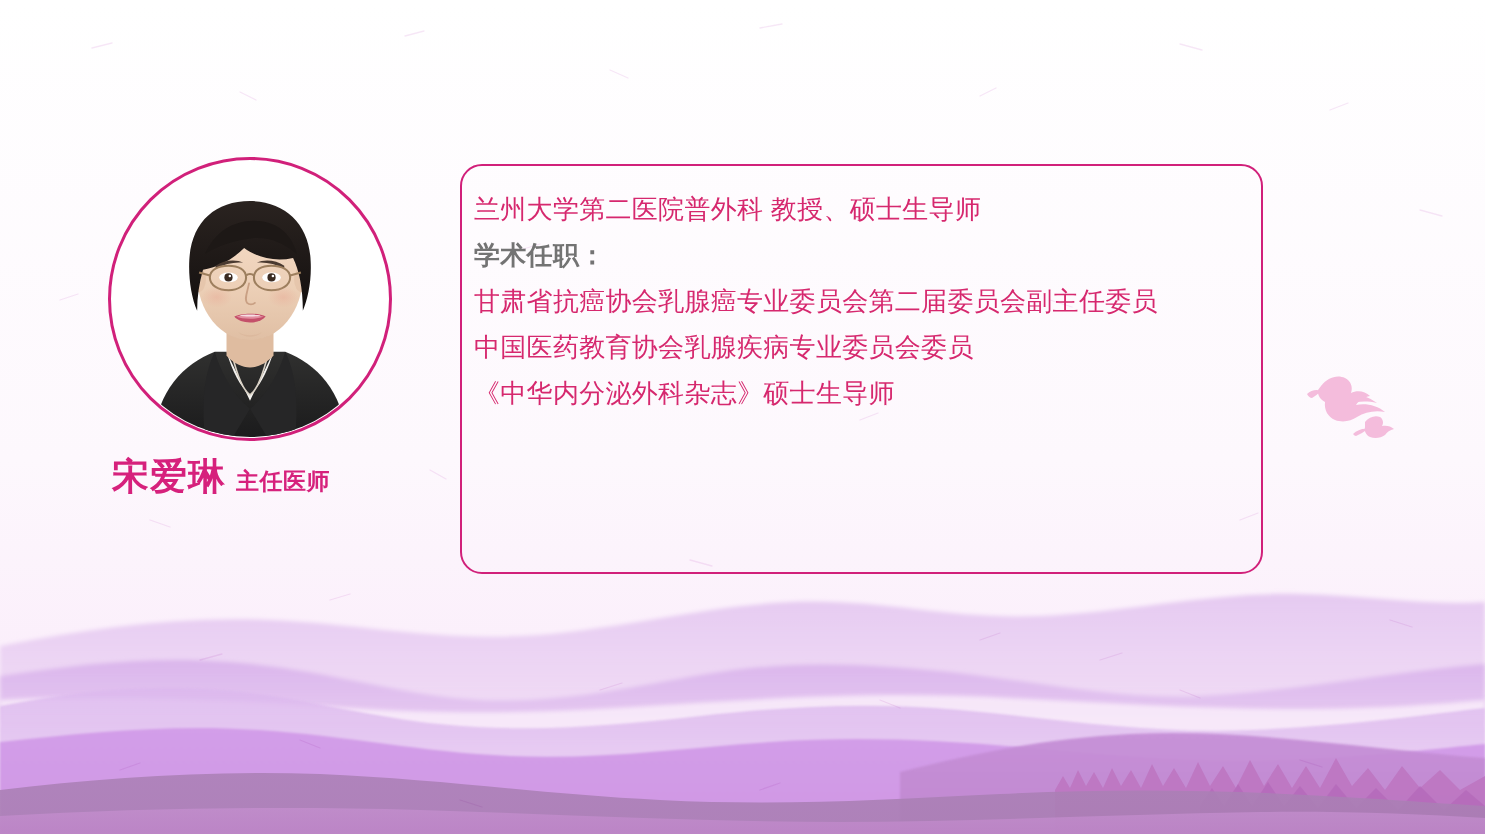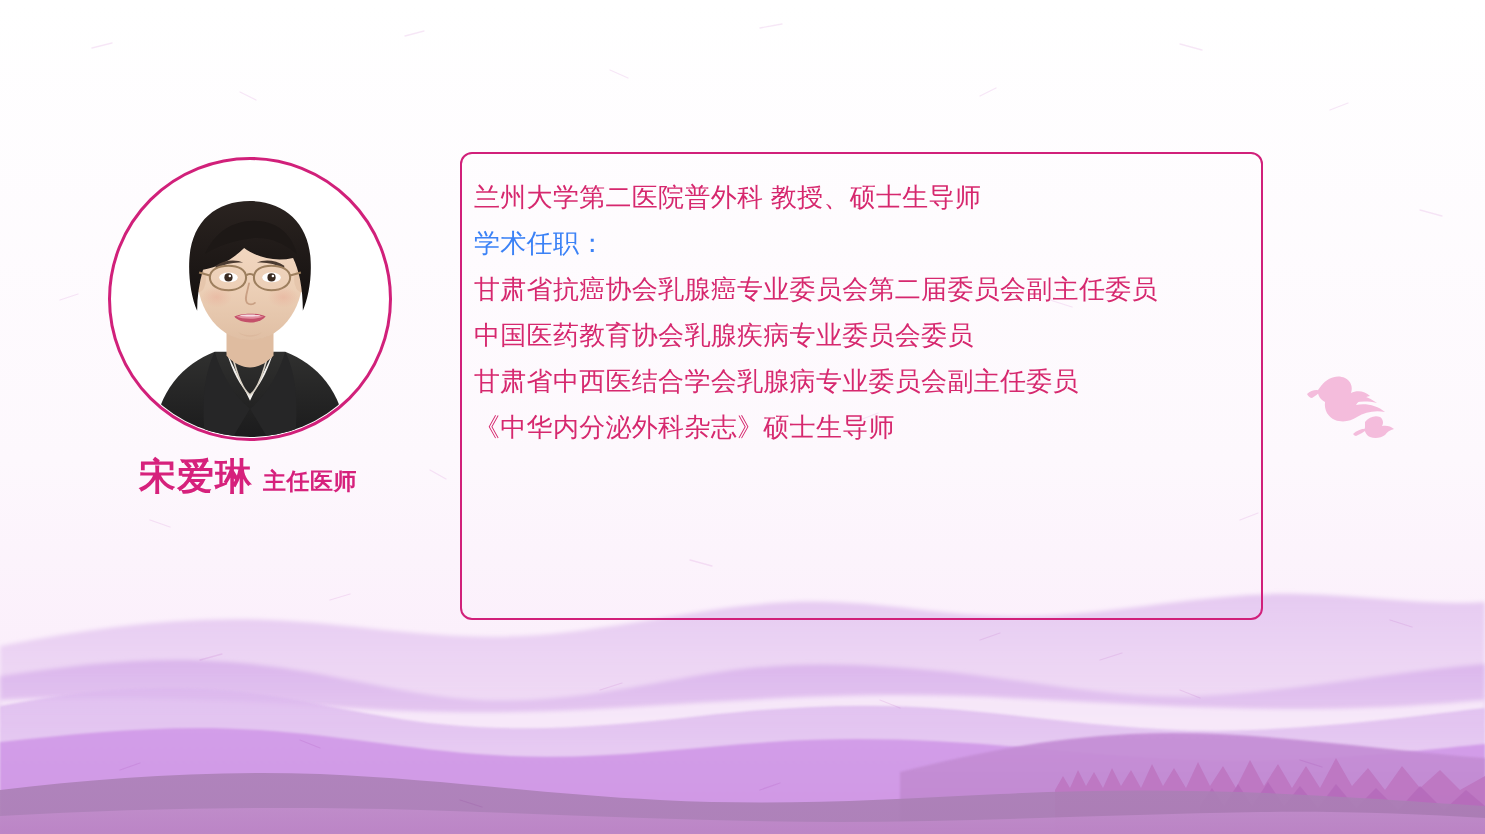--- a/index.html
+++ b/index.html
@@ -59,24 +59,23 @@
   .portrait-photo {
     position: absolute;
     inset: 0;
     width: 100%;
     height: 100%;
   }
 
   
   .name-row {
     position: absolute;
-    left: 106px;
+    left: 112px;
     top: 452px;
     width: 284px;
-    text-align: center;
     white-space: nowrap;
   }
   .name-main {
     font-size: 37px;
     font-weight: bold;
     color: #d6217c;
     letter-spacing: 1px;
     vertical-align: baseline;
   }
   .name-title {
@@ -85,43 +84,43 @@
     color: #d6217c;
     margin-left: 10px;
     letter-spacing: .5px;
     vertical-align: baseline;
   }
 
   
   .info-card {
     position: absolute;
     left: 460px;
-    top: 152px;
+    top: 164px;
     width: 803px;
-    height: 468px;
+    height: 410px;
     border: 2px solid #d1207a;
-    border-radius: 12px;
+    border-radius: 22px;
     box-sizing: border-box;
   }
   .info-list {
     position: absolute;
     left: 12px;
     top: 20px;
     right: 10px;
   }
   .info-line {
     font-size: 26px;
     line-height: 46px;
     color: #d6286e;
     white-space: nowrap;
     letter-spacing: .3px;
   }
   .info-line.bold {
-    font-weight: normal;
-    color: #3b82f6;
+    font-weight: bold;
+    color: #737373;
   }
 
   
   .cranes {
     position: absolute;
     left: 1285px;
     top: 350px;
     width: 200px;
     height: 140px;
     pointer-events: none;
@@ -375,18 +374,17 @@
   <div class="name-row">
     <span class="name-main">宋爱琳</span><span class="name-title">主任医师</span>
   </div>
 
   <div class="info-card">
     <div class="info-list">
       <div class="info-line">兰州大学第二医院普外科 教授、硕士生导师</div>
       <div class="info-line bold">学术任职：</div>
       <div class="info-line">甘肃省抗癌协会乳腺癌专业委员会第二届委员会副主任委员</div>
       <div class="info-line">中国医药教育协会乳腺疾病专业委员会委员</div>
-      <div class="info-line">甘肃省中西医结合学会乳腺病专业委员会副主任委员</div>
       <div class="info-line">《中华内分泌外科杂志》硕士生导师</div>
     </div>
   </div>
 
 </div>
 
 </body></html>

